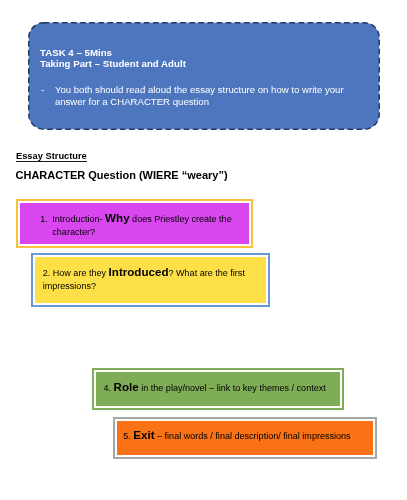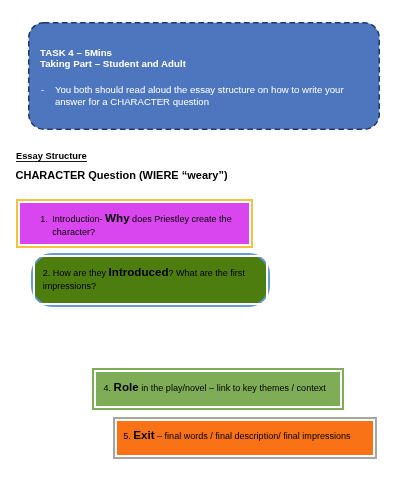--- a/index.html
+++ b/index.html
@@ -61,21 +61,21 @@
   </div>
 
   <div class="heading"><span>Essay Structure</span></div>
   <div class="subheading">CHARACTER Question (WIERE “weary”)</div>
 
   <div class="step s1" style="background: #d946ef; border-color: rgb(245, 193, 63);">
     <div class="inner"></div>
     <div class="txt"><span class="num marker">1.</span><span>Introduction-</span> <span class="big">Why</span> <span>does Priestley create the character?</span></div>
   </div>
 
-  <div class="step s2" style="background: #4d7c0f; border-color: rgb(103, 154, 211); border-radius: 21px;">
+  <div class="step s2" style="background: #fde047; border-color: rgb(103, 154, 211);">
     <div class="inner"></div>
     <div class="txt"><span class="num">2.</span> <span>How are they</span> <span class="big">Introduced</span><span>? What are the first impressions?</span></div>
   </div>
 
 
   <div class="step s4" style="background: rgb(127, 172, 86); border-color: rgb(127, 172, 86);">
     <div class="inner"></div>
     <div class="txt"><span class="num">4.</span> <span class="big">Role</span> <span>in the play/novel – link to key themes / context</span></div>
   </div>
 

